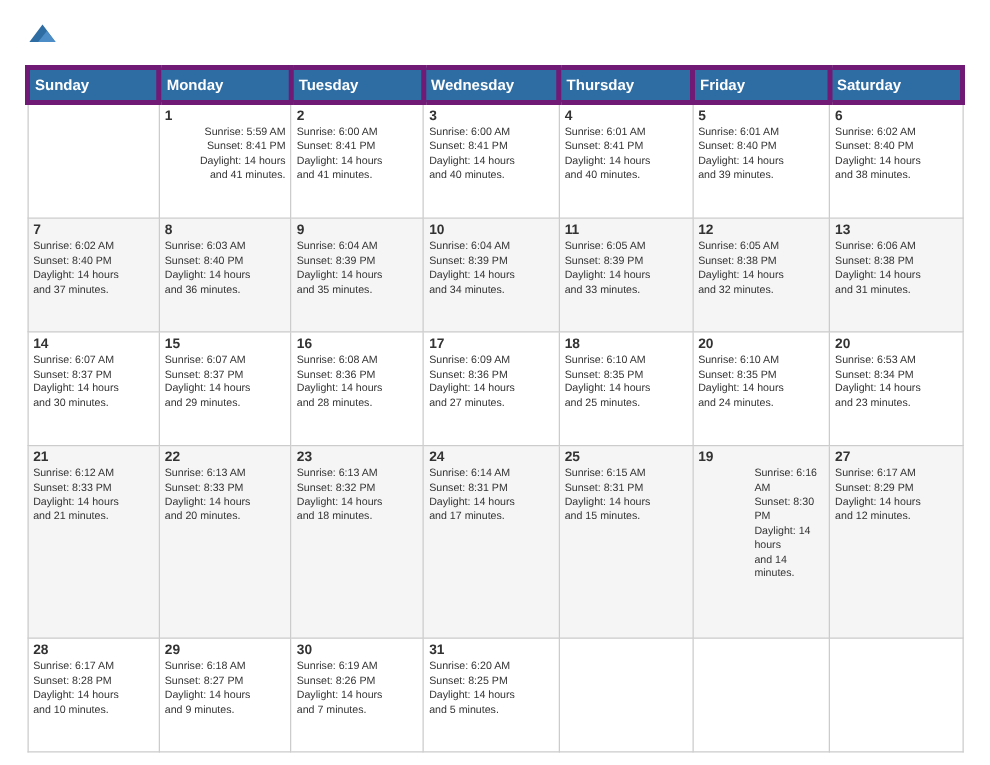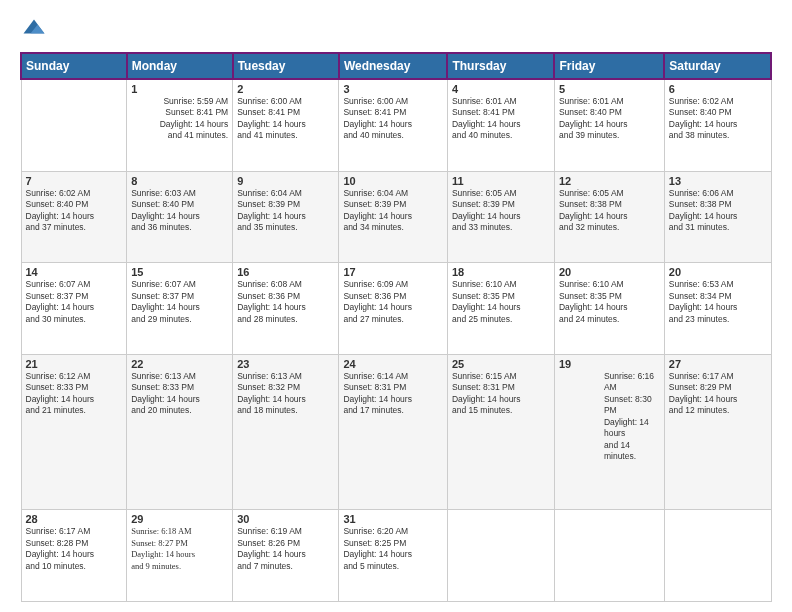--- a/index.html
+++ b/index.html
@@ -65,21 +65,21 @@
       border-collapse: collapse;
       flex: 1;
     }
     .calendar-table th {
       background-color: #2e6da4;
       color: #fff;
       font-size: 12px;
       font-weight: bold;
       padding: 5px 4px;
       text-align: left;
-      border: 2px solid #701a75;
+      border: 4px solid #701a75;
     }
     .calendar-table td {
       border: 1px solid #ccc;
       vertical-align: top;
       padding: 3px 4px;
       font-size: 9px;
       color: #333;
       width: 113px;
       background: #fff;
     }
@@ -337,21 +337,21 @@
         <tr>
           <td>
             <span class="day-number">28</span>
             <div class="day-info" style="white-space: pre-line;">Sunrise: 6:17 AM
 Sunset: 8:28 PM
 Daylight: 14 hours
 and 10 minutes.</div>
           </td>
           <td>
             <span class="day-number">29</span>
-            <div class="day-info" style="white-space: pre-line; font-family: Liberation Serif, serif;">Sunrise: 6:18 AM
+            <div class="day-info" style="white-space: pre-line;">Sunrise: 6:18 AM
 Sunset: 8:27 PM
 Daylight: 14 hours
 and 9 minutes.</div>
           </td>
           <td>
             <span class="day-number">30</span>
             <div class="day-info" style="white-space: pre-line;">Sunrise: 6:19 AM
 Sunset: 8:26 PM
 Daylight: 14 hours
 and 7 minutes.</div>

